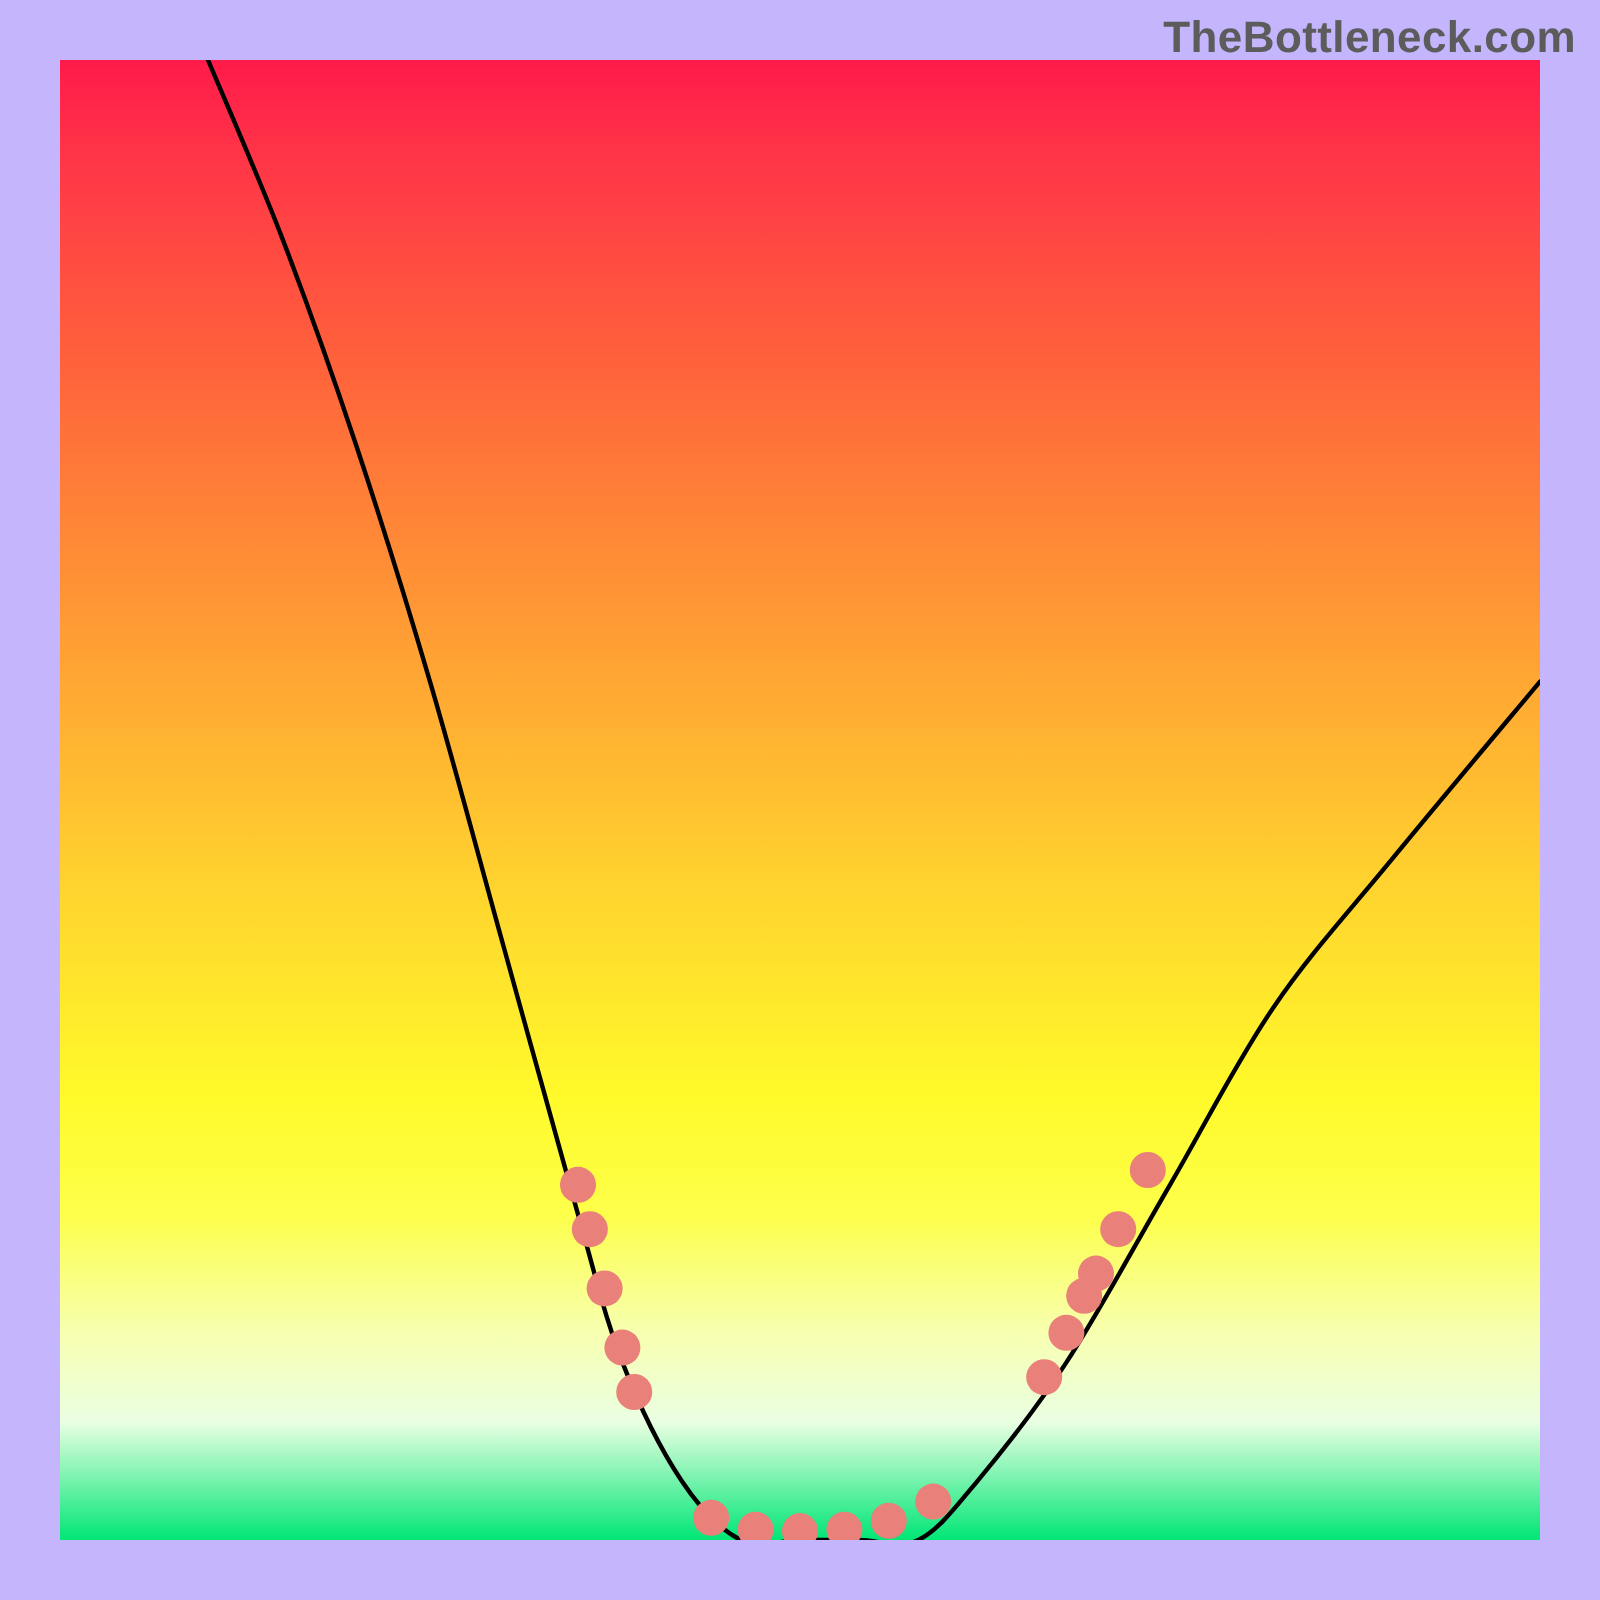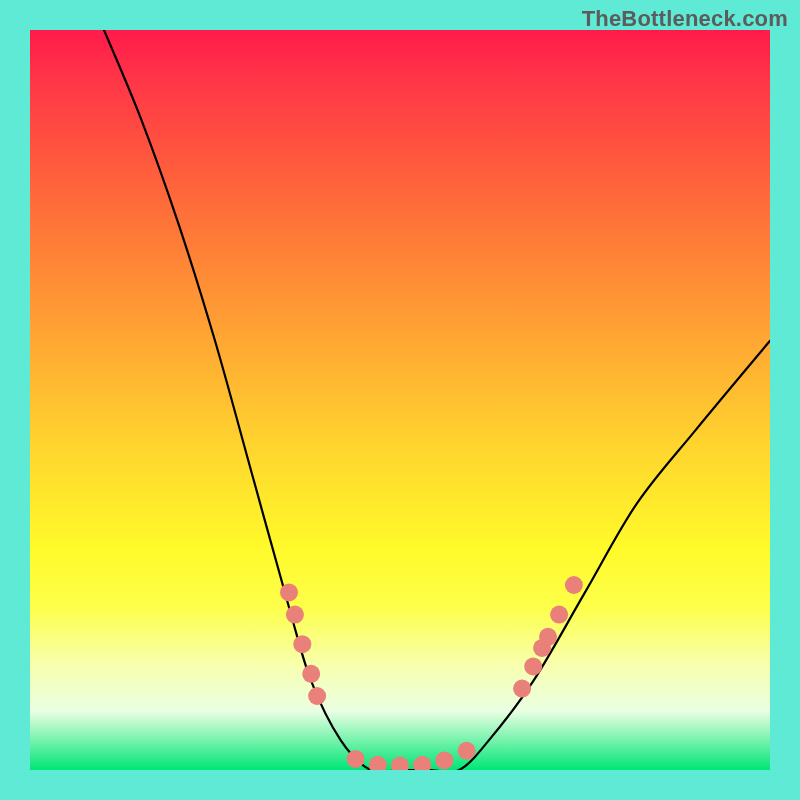--- a/index.html
+++ b/index.html
@@ -7,21 +7,21 @@
     padding: 0;
     width: 800px;
     height: 800px;
     background: #000;
     overflow: hidden;
   }
   .chart-container {
     position: relative;
     width: 800px;
     height: 800px;
-    background: #5eead4;
+    background: #c4b5fd;
   }
   .plot-area {
     position: absolute;
     left: 30px;
     top: 30px;
     width: 740px;
     height: 740px;
     background: linear-gradient(to bottom,
       #ff1a4a 0%,
       #ff3348 6%,

